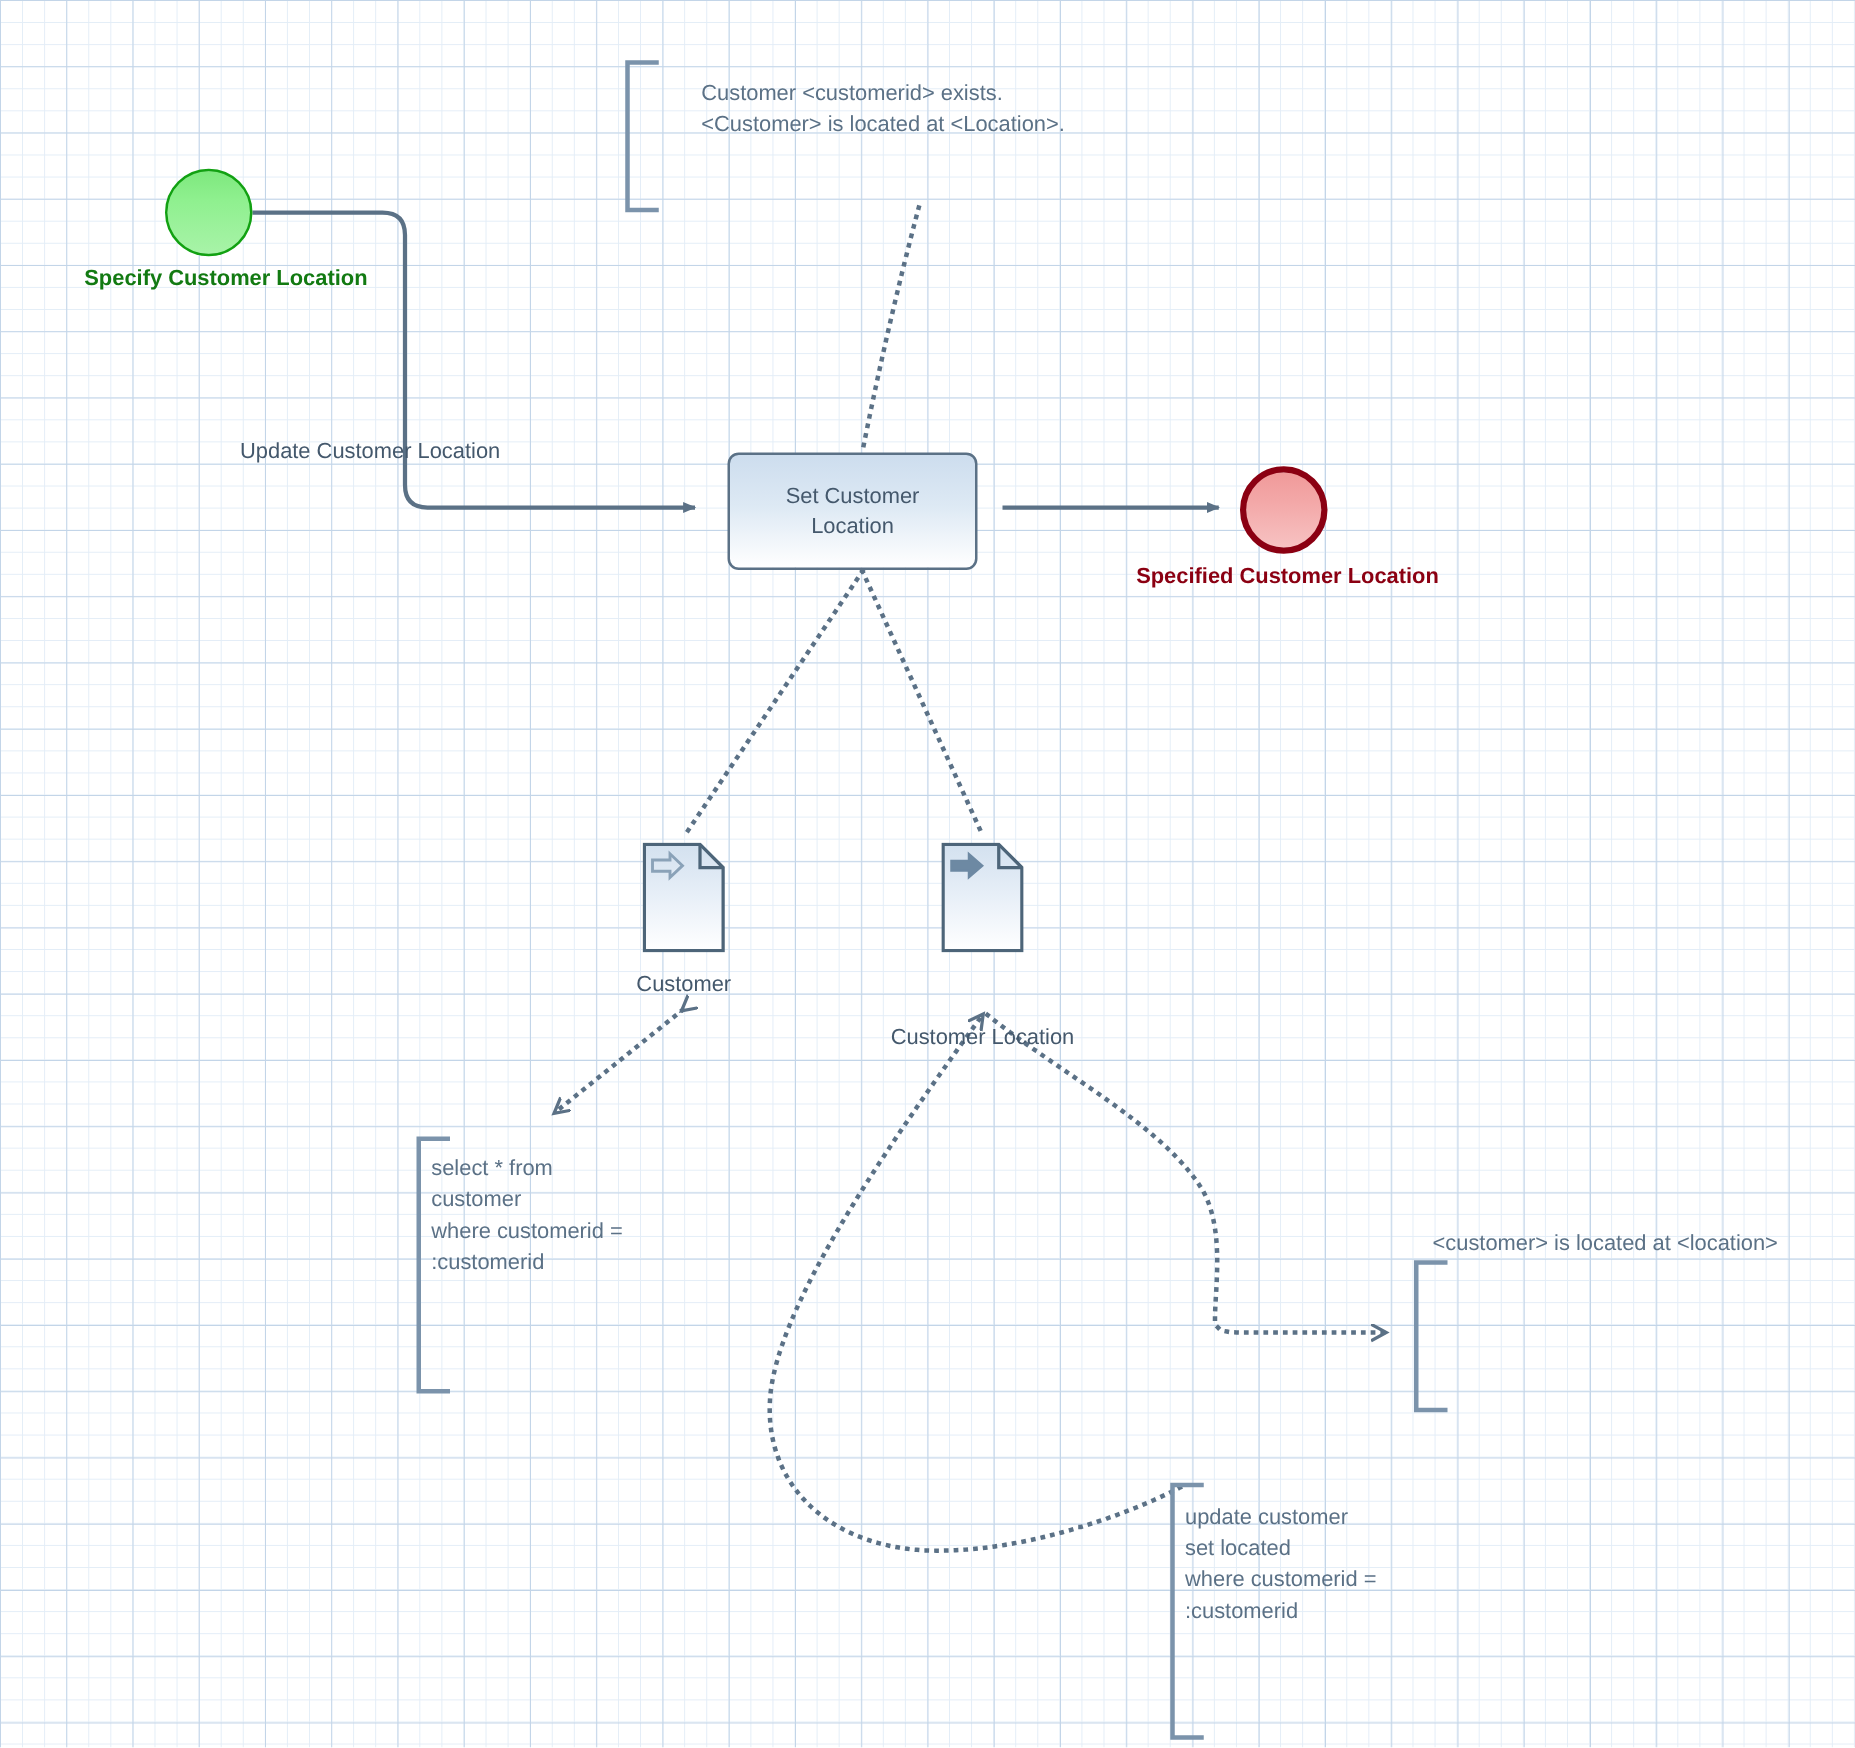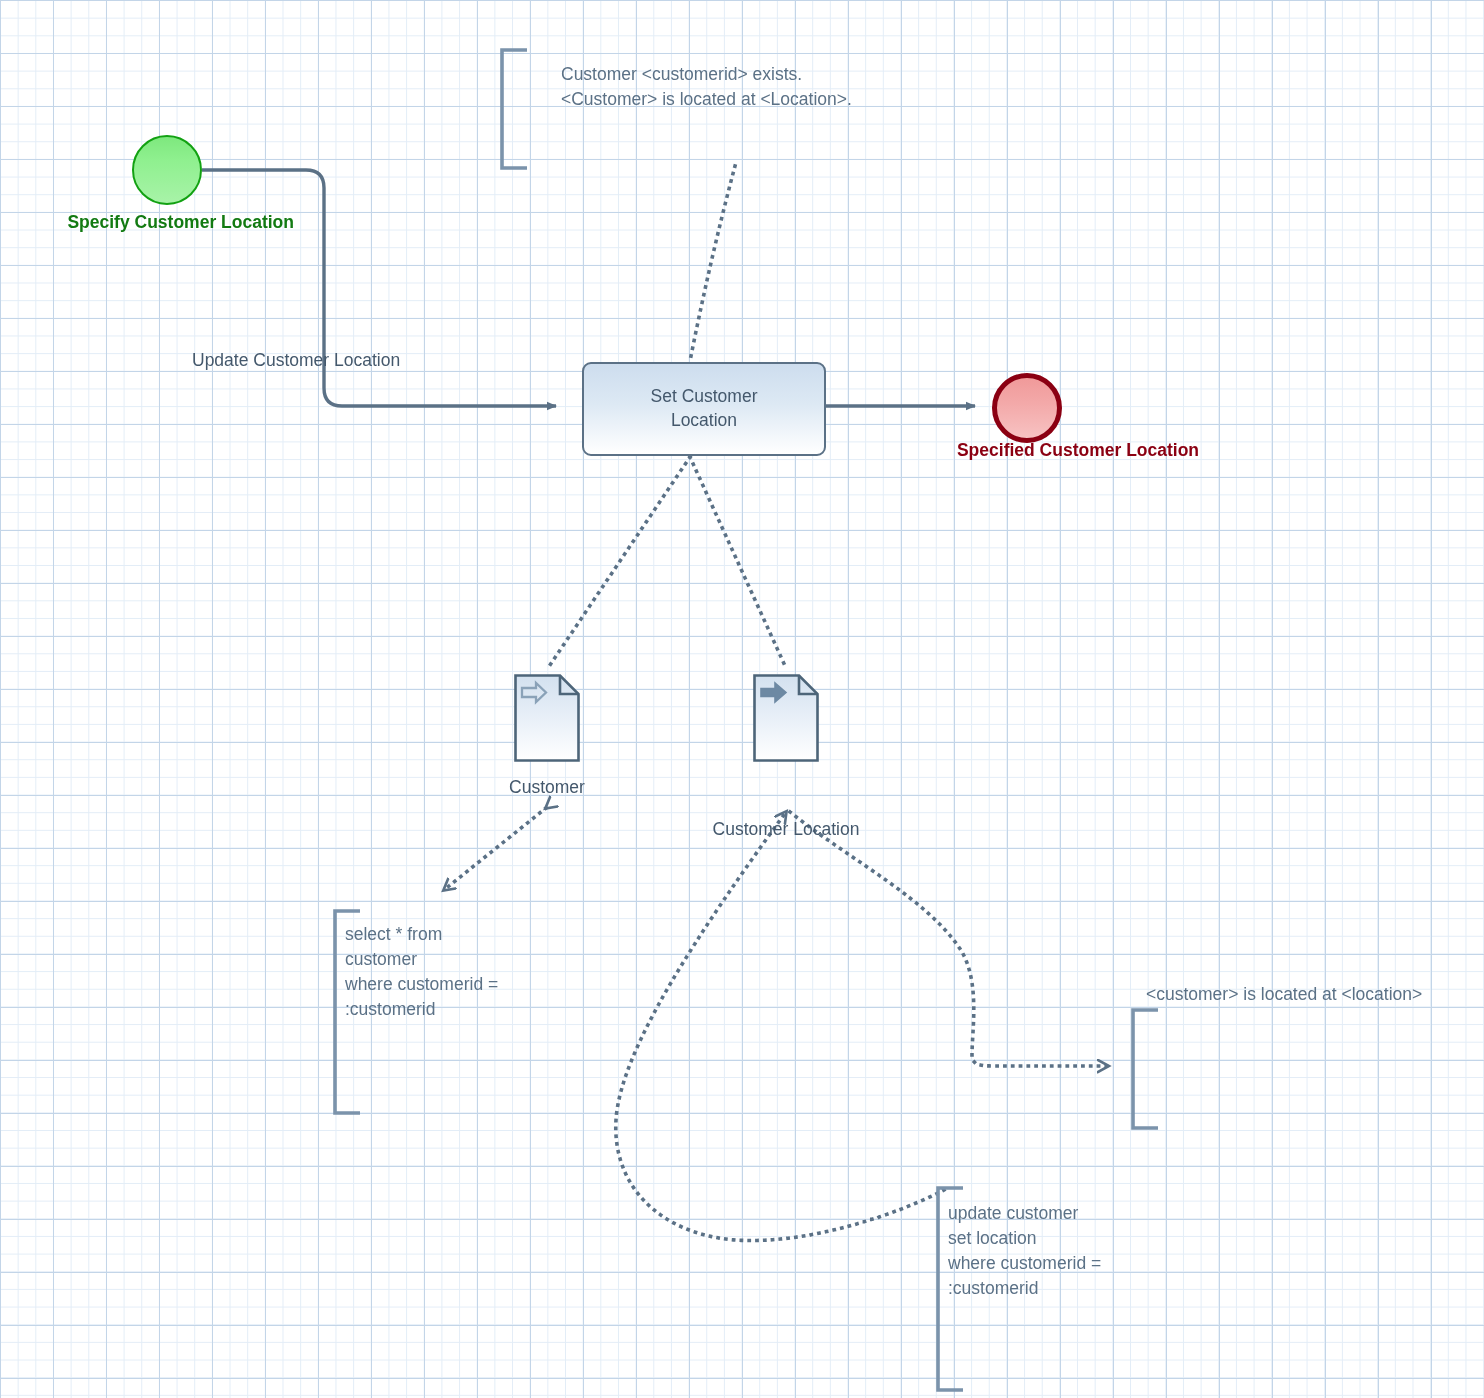--- a/index.html
+++ b/index.html
@@ -54,35 +54,34 @@
     position:absolute;
     left:992px; top:373px;
     width:70px; height:70px;
     border-radius:50%;
     border:5px solid #8b0012;
     background:linear-gradient(to bottom, #f09a9a 0%, #f3a8a8 40%, #f7c2c2 100%);
     box-sizing:border-box;
   }
   .end-label{
     position:absolute;
-    left:900px; top:440px;
+    left:900px; top:450px;
     width:260px;
     text-align:center;
     color:#8b0012;
     font-size:17.5px;
     font-weight:bold;
     white-space:nowrap;
-    padding-left:48px;
   }
 
   
   .task-box{
     position:absolute;
     left:582px; top:362px;
-    width:244px; height:94px;
+    width:200px; height:94px;
     border:2px solid #5b7186;
     border-radius:9px;
     background:linear-gradient(to bottom, #cdddee 0%, #dde9f4 45%, #f3f7fb 80%, #ffffff 100%);
     box-sizing:border-box;
     display:flex;
     align-items:center;
     justify-content:center;
   }
   .task-label{
     color:#44586c;
@@ -216,17 +215,17 @@
 &lt;Customer&gt; is located at &lt;Location&gt;.</div>
 
   <div class="annot-text" style="left:345px; top:922px;">select * from
 customer
 where customerid =
 :customerid</div>
 
   <div class="annot-text" style="left:1146px; top:982px;">&lt;customer&gt; is located at &lt;location&gt;</div>
 
   <div class="annot-text" style="left:948px; top:1201px;">update customer
-set location
+set located
 where customerid =
 :customerid</div>
 
 </div>
 
 </body></html>

